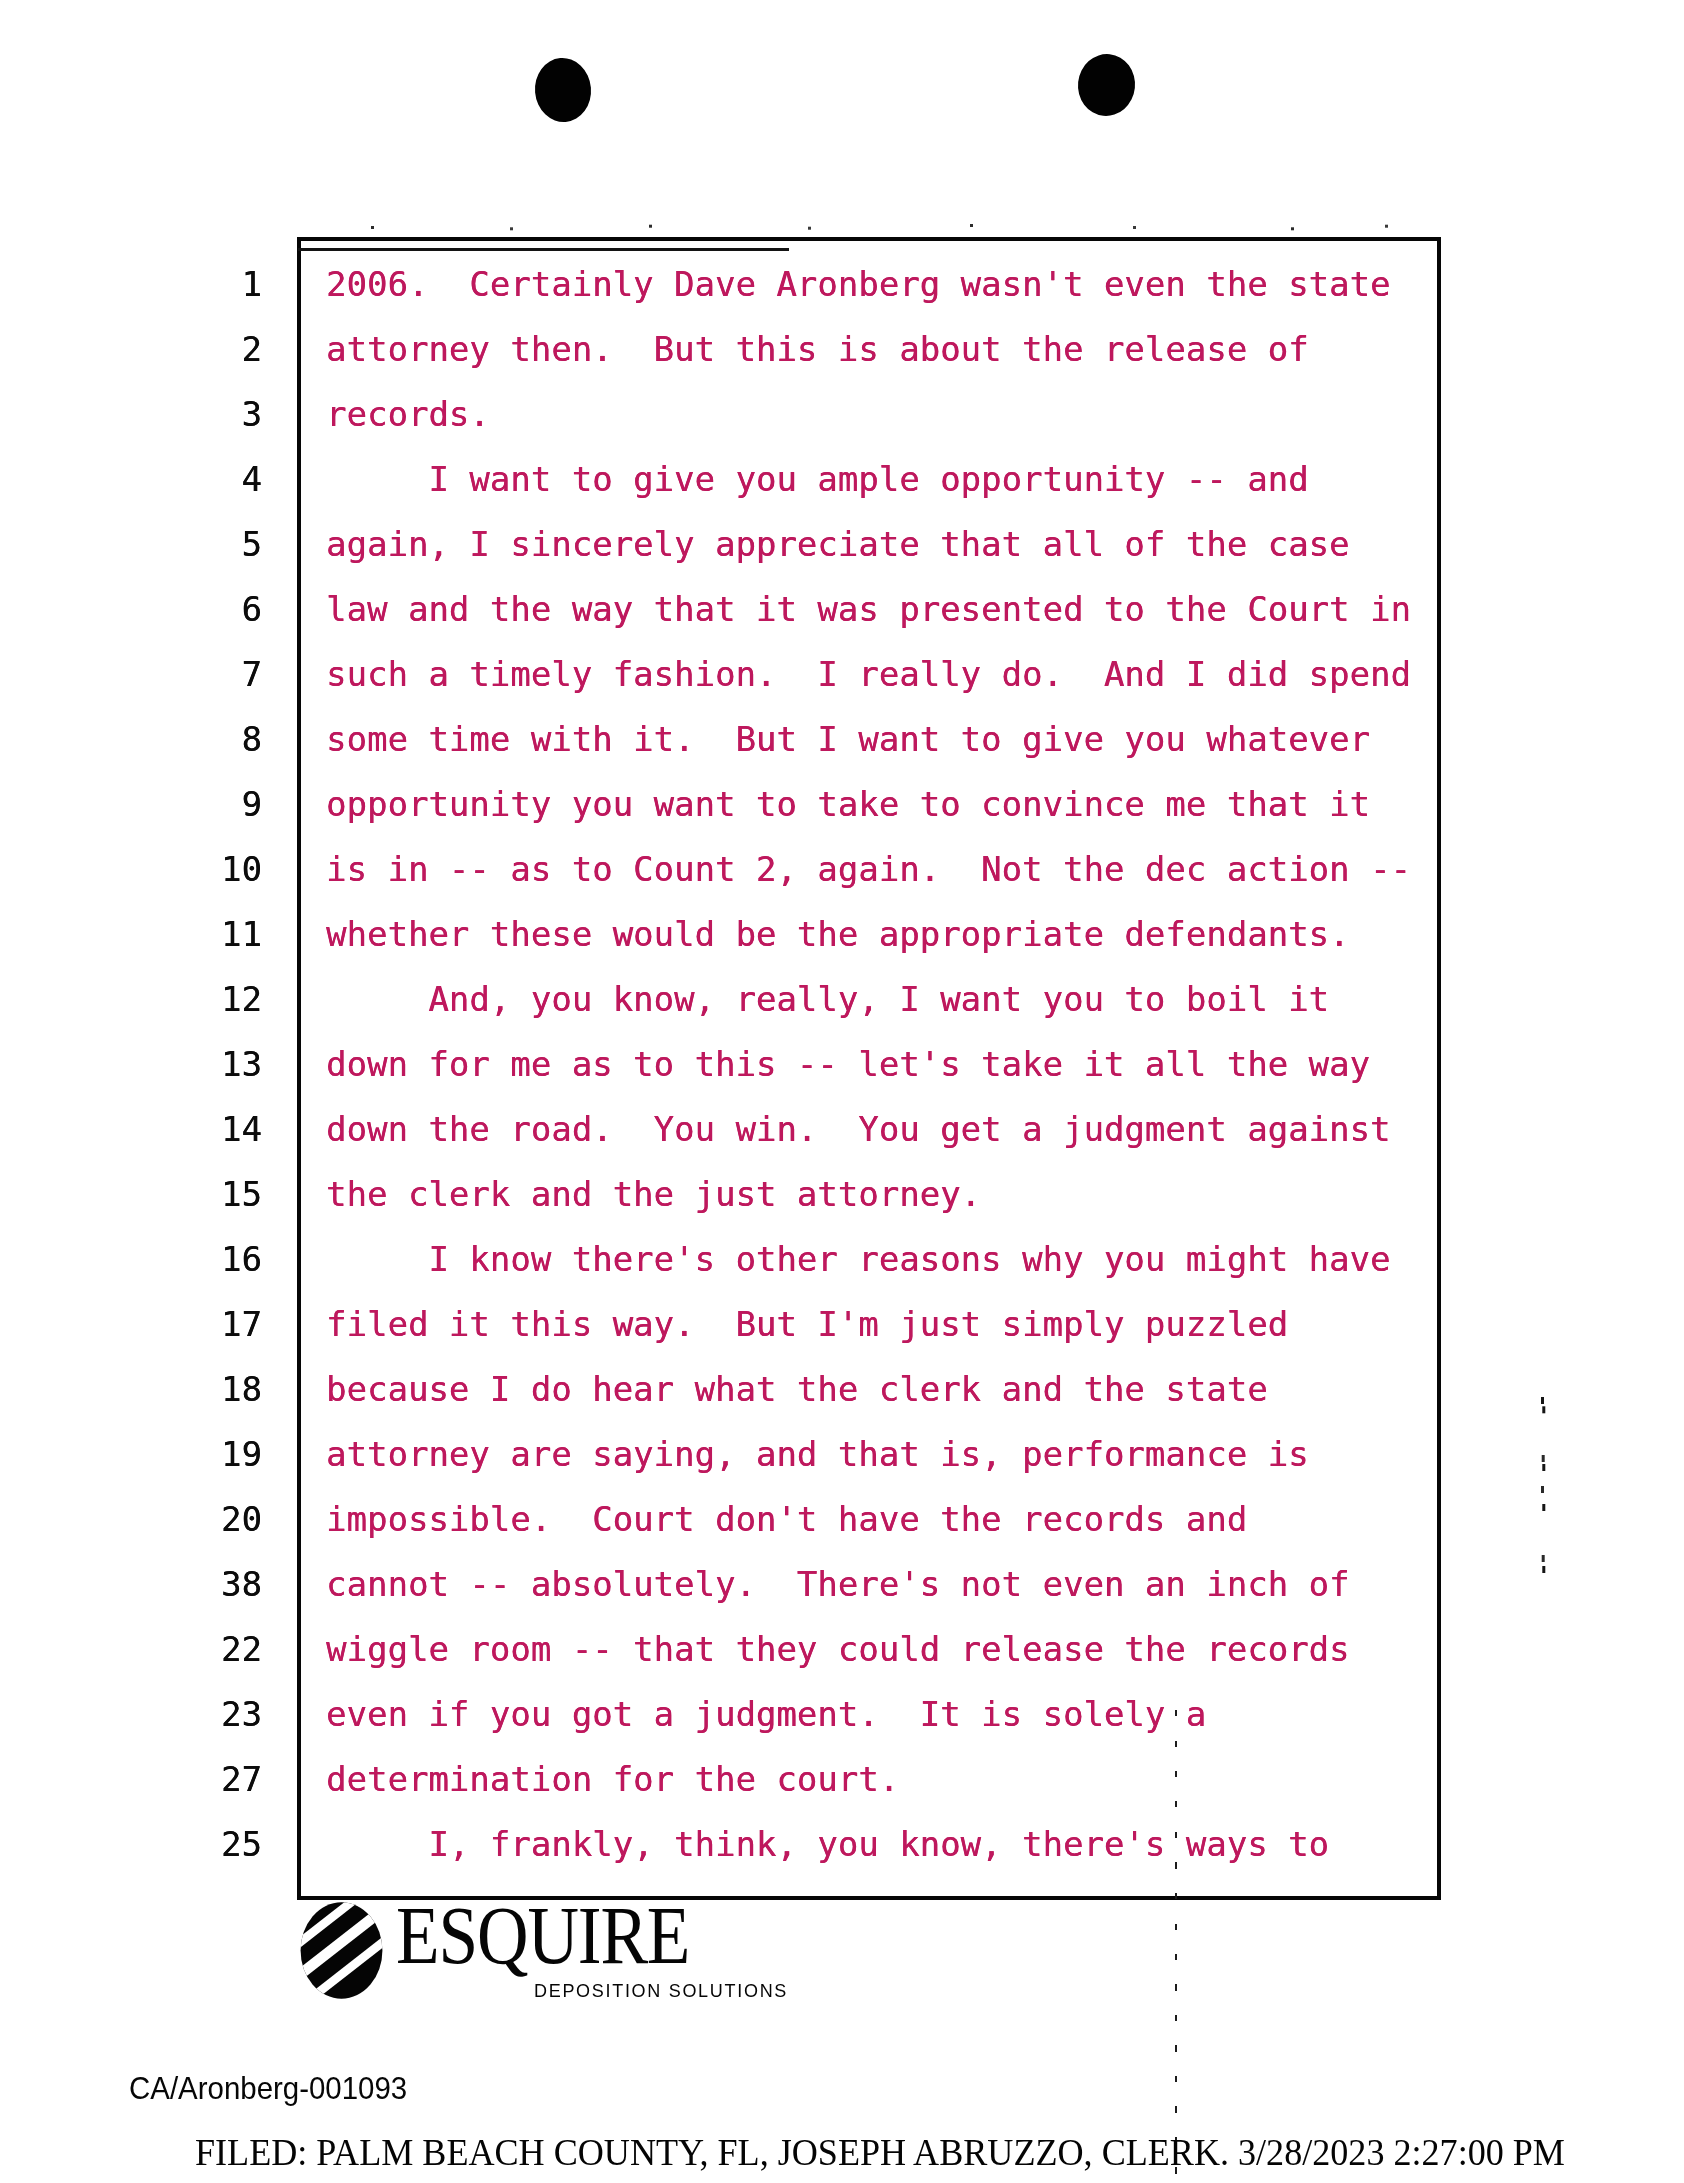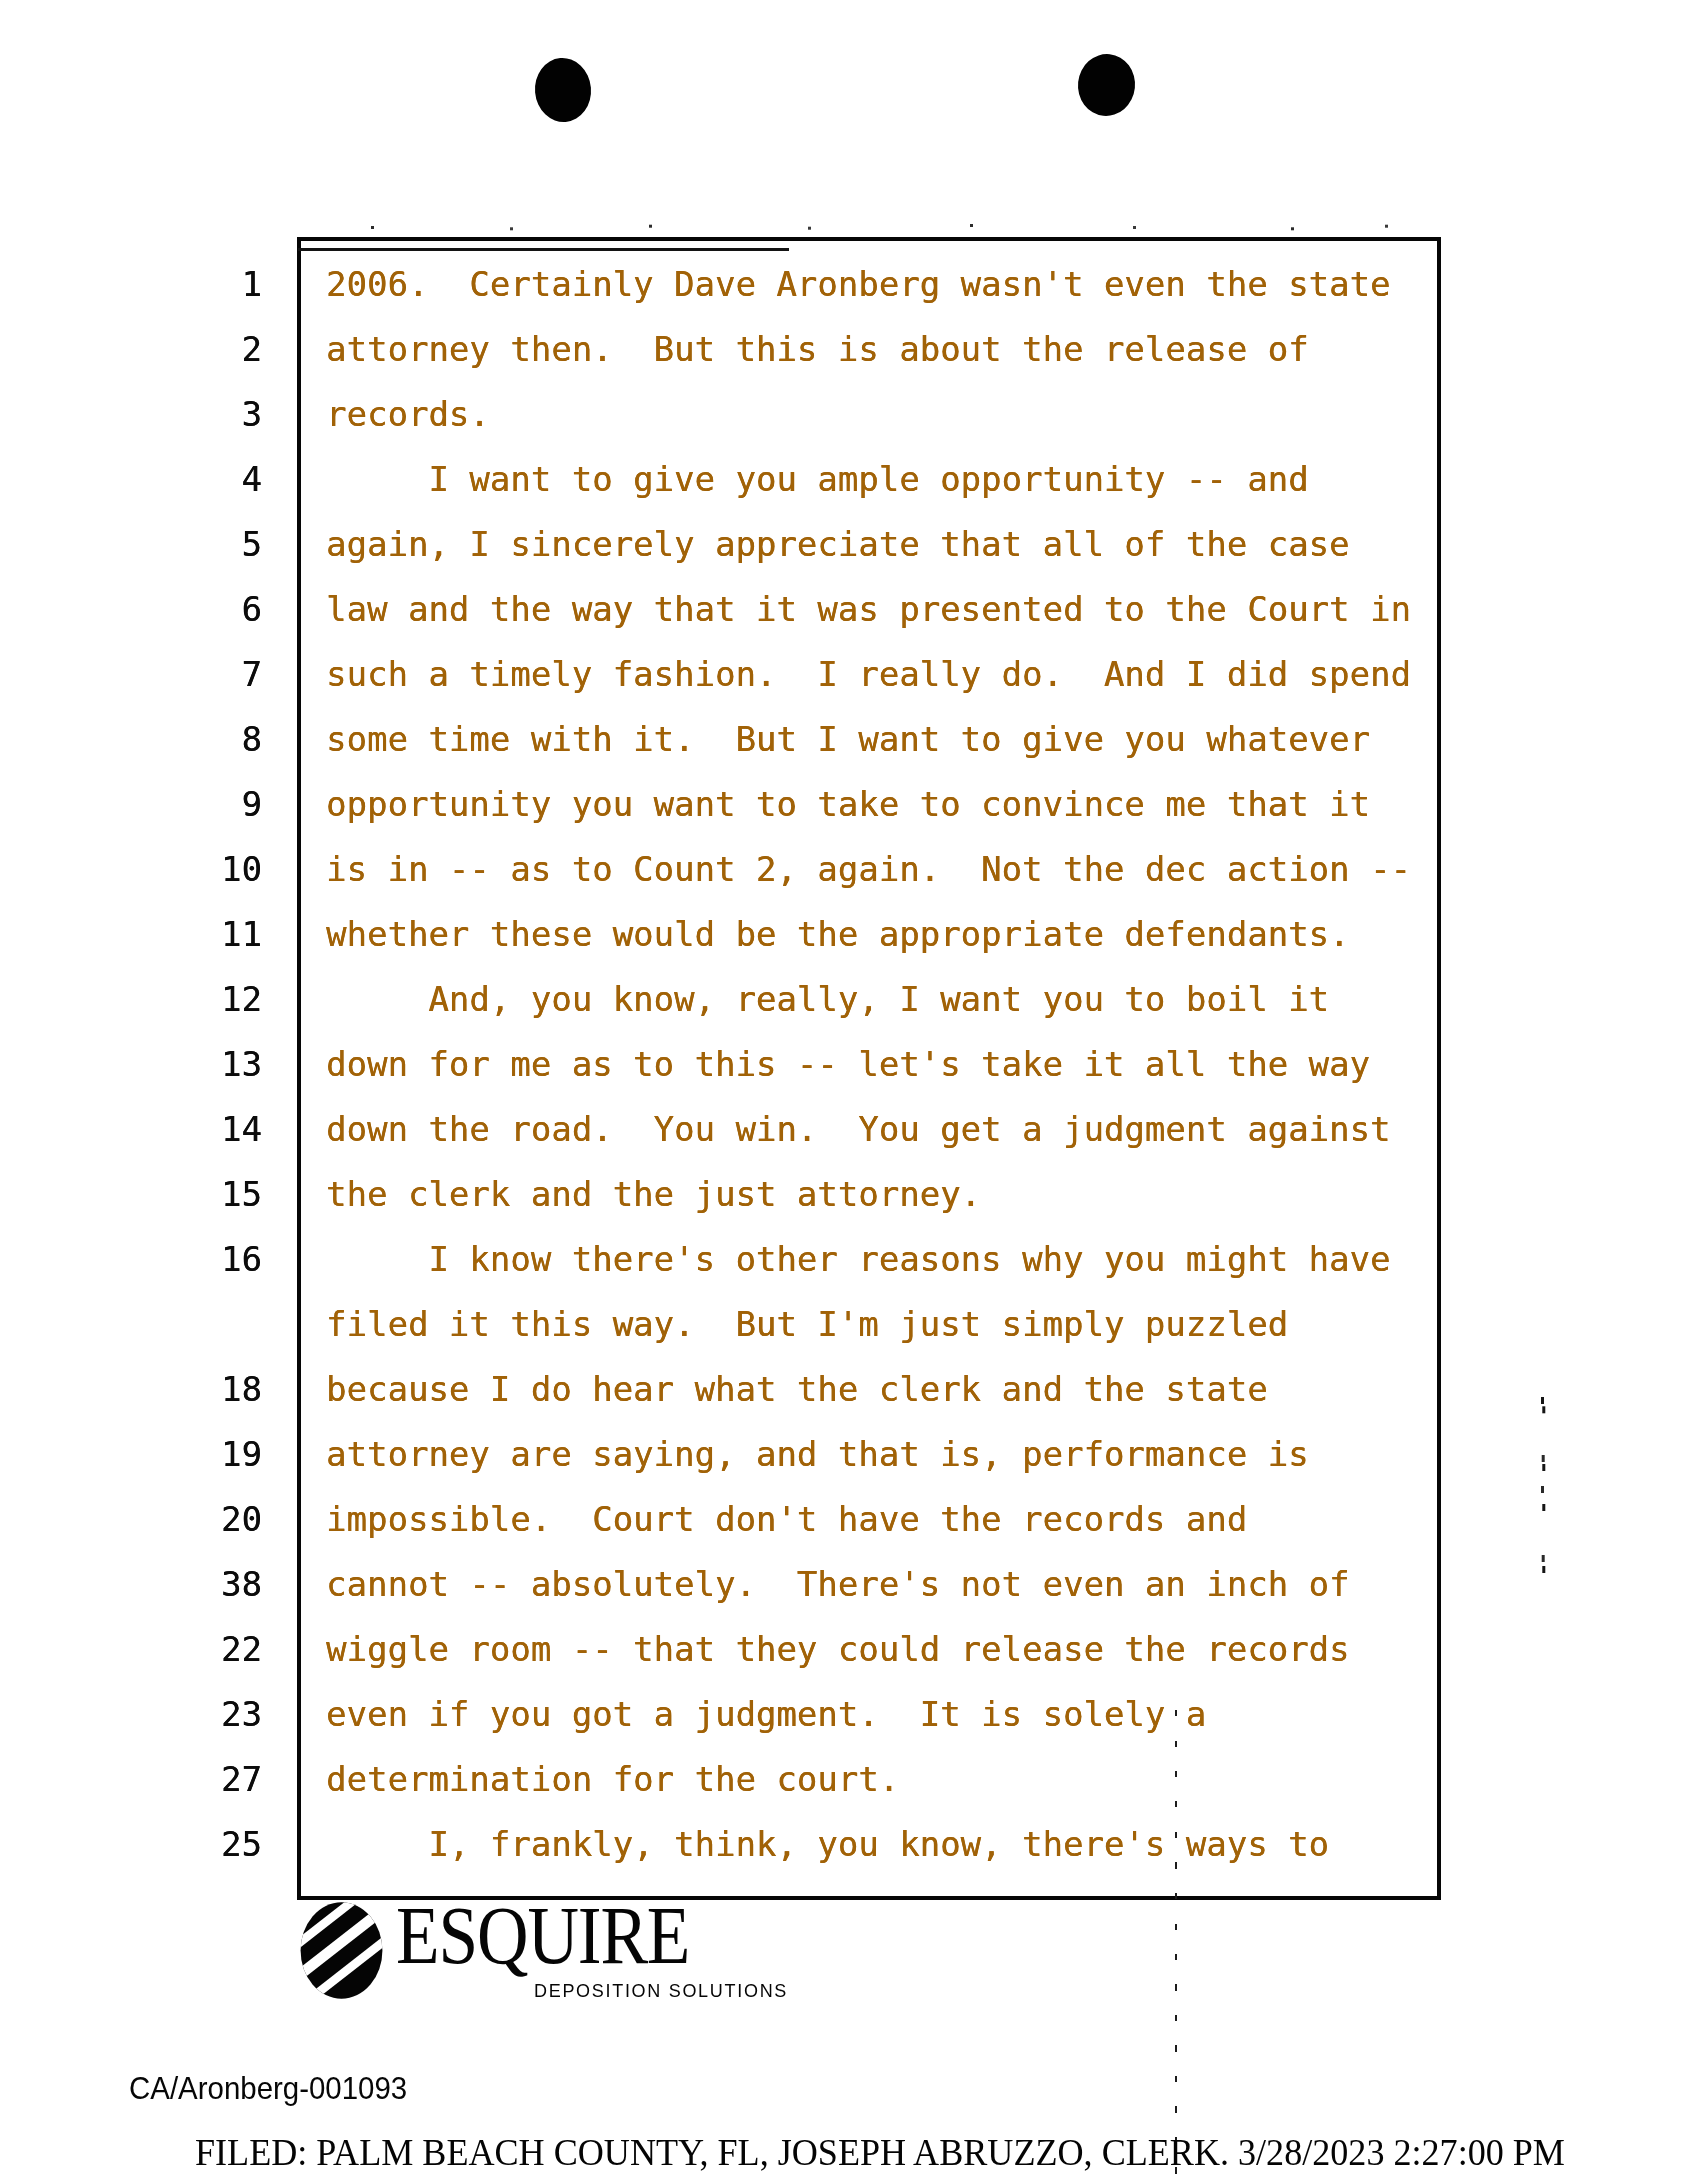--- a/index.html
+++ b/index.html
@@ -14,21 +14,21 @@
   
   .tbox{position:absolute;left:297px;top:237px;width:1144px;height:1663px;
         border:4.6px solid #060606;box-sizing:border-box;background:transparent;}
   .tbox-top2{position:absolute;left:298px;top:248px;width:491px;height:3.3px;background:#141414;}
   
   .rows{position:absolute;left:0;top:252px;width:1685px;}
   .trow{position:relative;height:65px;}
   .lnum{position:absolute;left:0;top:0;width:262px;text-align:right;
         font-size:34px;line-height:65px;color:#0c0c0c;text-shadow:0.3px 0 0 currentColor;}
   .ltext{position:absolute;left:326px;top:0;font-size:34px;line-height:65px;
-         white-space:pre;color:#a16207;text-shadow:0.3px 0 0 currentColor;}
+         white-space:pre;color:#be185d;text-shadow:0.3px 0 0 currentColor;}
   
   .globe{position:absolute;left:299px;top:1901px;width:85px;height:99px;}
   .esquire{position:absolute;left:396px;top:1895px;font-family:"Liberation Serif",serif;
            font-size:82px;line-height:82px;color:#050505;letter-spacing:-1.3px;
            transform:scaleX(0.87);transform-origin:0 0;white-space:pre;}
   .tagline{position:absolute;left:534px;top:1982px;font-family:"Liberation Sans",sans-serif;
            font-weight:normal;font-size:18px;line-height:18px;letter-spacing:1.7px;color:#050505;white-space:pre;}
   
   .docid{position:absolute;left:129px;top:2071px;font-family:"Liberation Sans",sans-serif;
          font-size:32px;line-height:34px;color:#060606;transform:scaleX(0.92);transform-origin:0 0;white-space:pre;}
@@ -114,20 +114,21 @@
     </div>
     <div class="trow">
       <span class="lnum">15</span>
       <span class="ltext">the clerk and the just attorney.</span>
     </div>
     <div class="trow">
       <span class="lnum">16</span>
       <span class="ltext">     I know there's other reasons why you might have</span>
     </div>
     <div class="trow">
+      <span class="lnum">17</span>
       <span class="ltext">filed it this way.  But I'm just simply puzzled</span>
     </div>
     <div class="trow">
       <span class="lnum">18</span>
       <span class="ltext">because I do hear what the clerk and the state</span>
     </div>
     <div class="trow">
       <span class="lnum">19</span>
       <span class="ltext">attorney are saying, and that is, performance is</span>
     </div>

